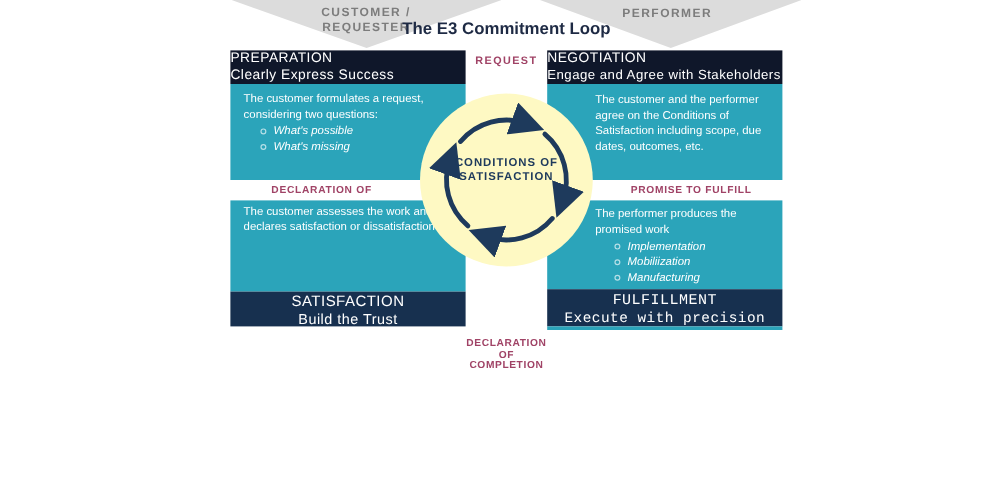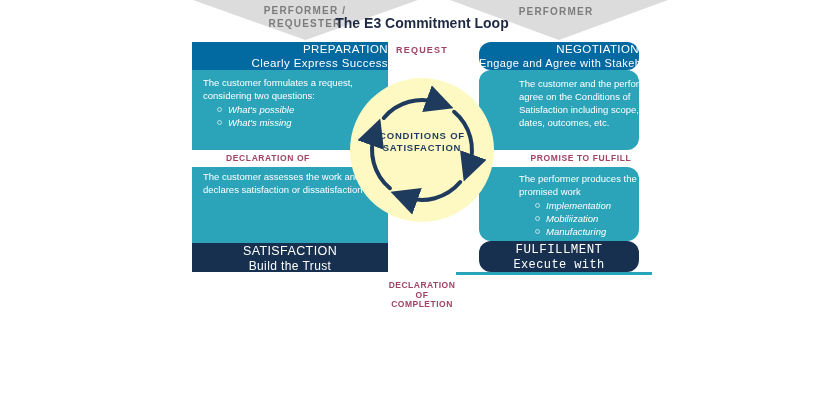--- a/index.html
+++ b/index.html
@@ -14,24 +14,24 @@
   .chev-label { position: absolute; color: #7C7C7C; font-size: 10px; font-weight: bold;
                 letter-spacing: 1.2px; text-align: center; line-height: 13px; }
   .chev-label.left { left: 230px; top: 4px; width: 150px; }
   .chev-label.right { left: 491px; top: 5px; width: 130px; }
 
   .main-title { position: absolute; left: 192px; top: 15px; width: 460px; text-align: center;
                 color: #1E2A44; font-size: 14px; font-weight: bold; }
 
   
   .col-l { left: 192px; width: 196px; }
-  .col-r { left: 479px; width: 160px; border-radius: 12px; }
+  .col-r { left: 456px; width: 196px; }
   .block { position: absolute; z-index: 1; }
 
-  .qheader { background: #0369a1; color: #fff; text-align: right;
+  .qheader { background: #0f172a; color: #fff; text-align: left;
              font-size: 11.5px; line-height: 14px; letter-spacing: 0.4px;
              top: 42px; height: 28px; white-space: nowrap; }
   .qfooter { background: #17304F; color: #fff; text-align: center;
              font-size: 12px; line-height: 14.5px; letter-spacing: 0.4px;
              padding-top: 1px; }
   .qbody { background: #2BA4BA; color: #fff; font-size: 9.5px; line-height: 13px; }
   .qbody .txt { display: block; }
   .bullets { list-style: none; margin-top: 1px; }
   .bullets li { display: flex; align-items: center; font-style: italic; }
   .dot { display: inline-block; width: 5px; height: 5px; border: 1px solid rgba(255,255,255,0.65);
@@ -59,21 +59,21 @@
                 background: #2BA4BA; z-index: 1; }
 </style>
 </head>
 <body>
 
 <div id="canvas">
 
   <div class="chevron left"></div>
   <div class="chevron right"></div>
   <div class="chev-label left">
-    <span>PERFORMER /</span><br>
+    <span>CUSTOMER /</span><br>
     <span>REQUESTER</span>
   </div>
   <div class="chev-label right">PERFORMER</div>
 
   <div class="main-title">The E3 Commitment Loop</div>
 
   <div class="block qheader col-l">
     <div>PREPARATION</div>
     <div>Clearly Express Success</div>
   </div>

